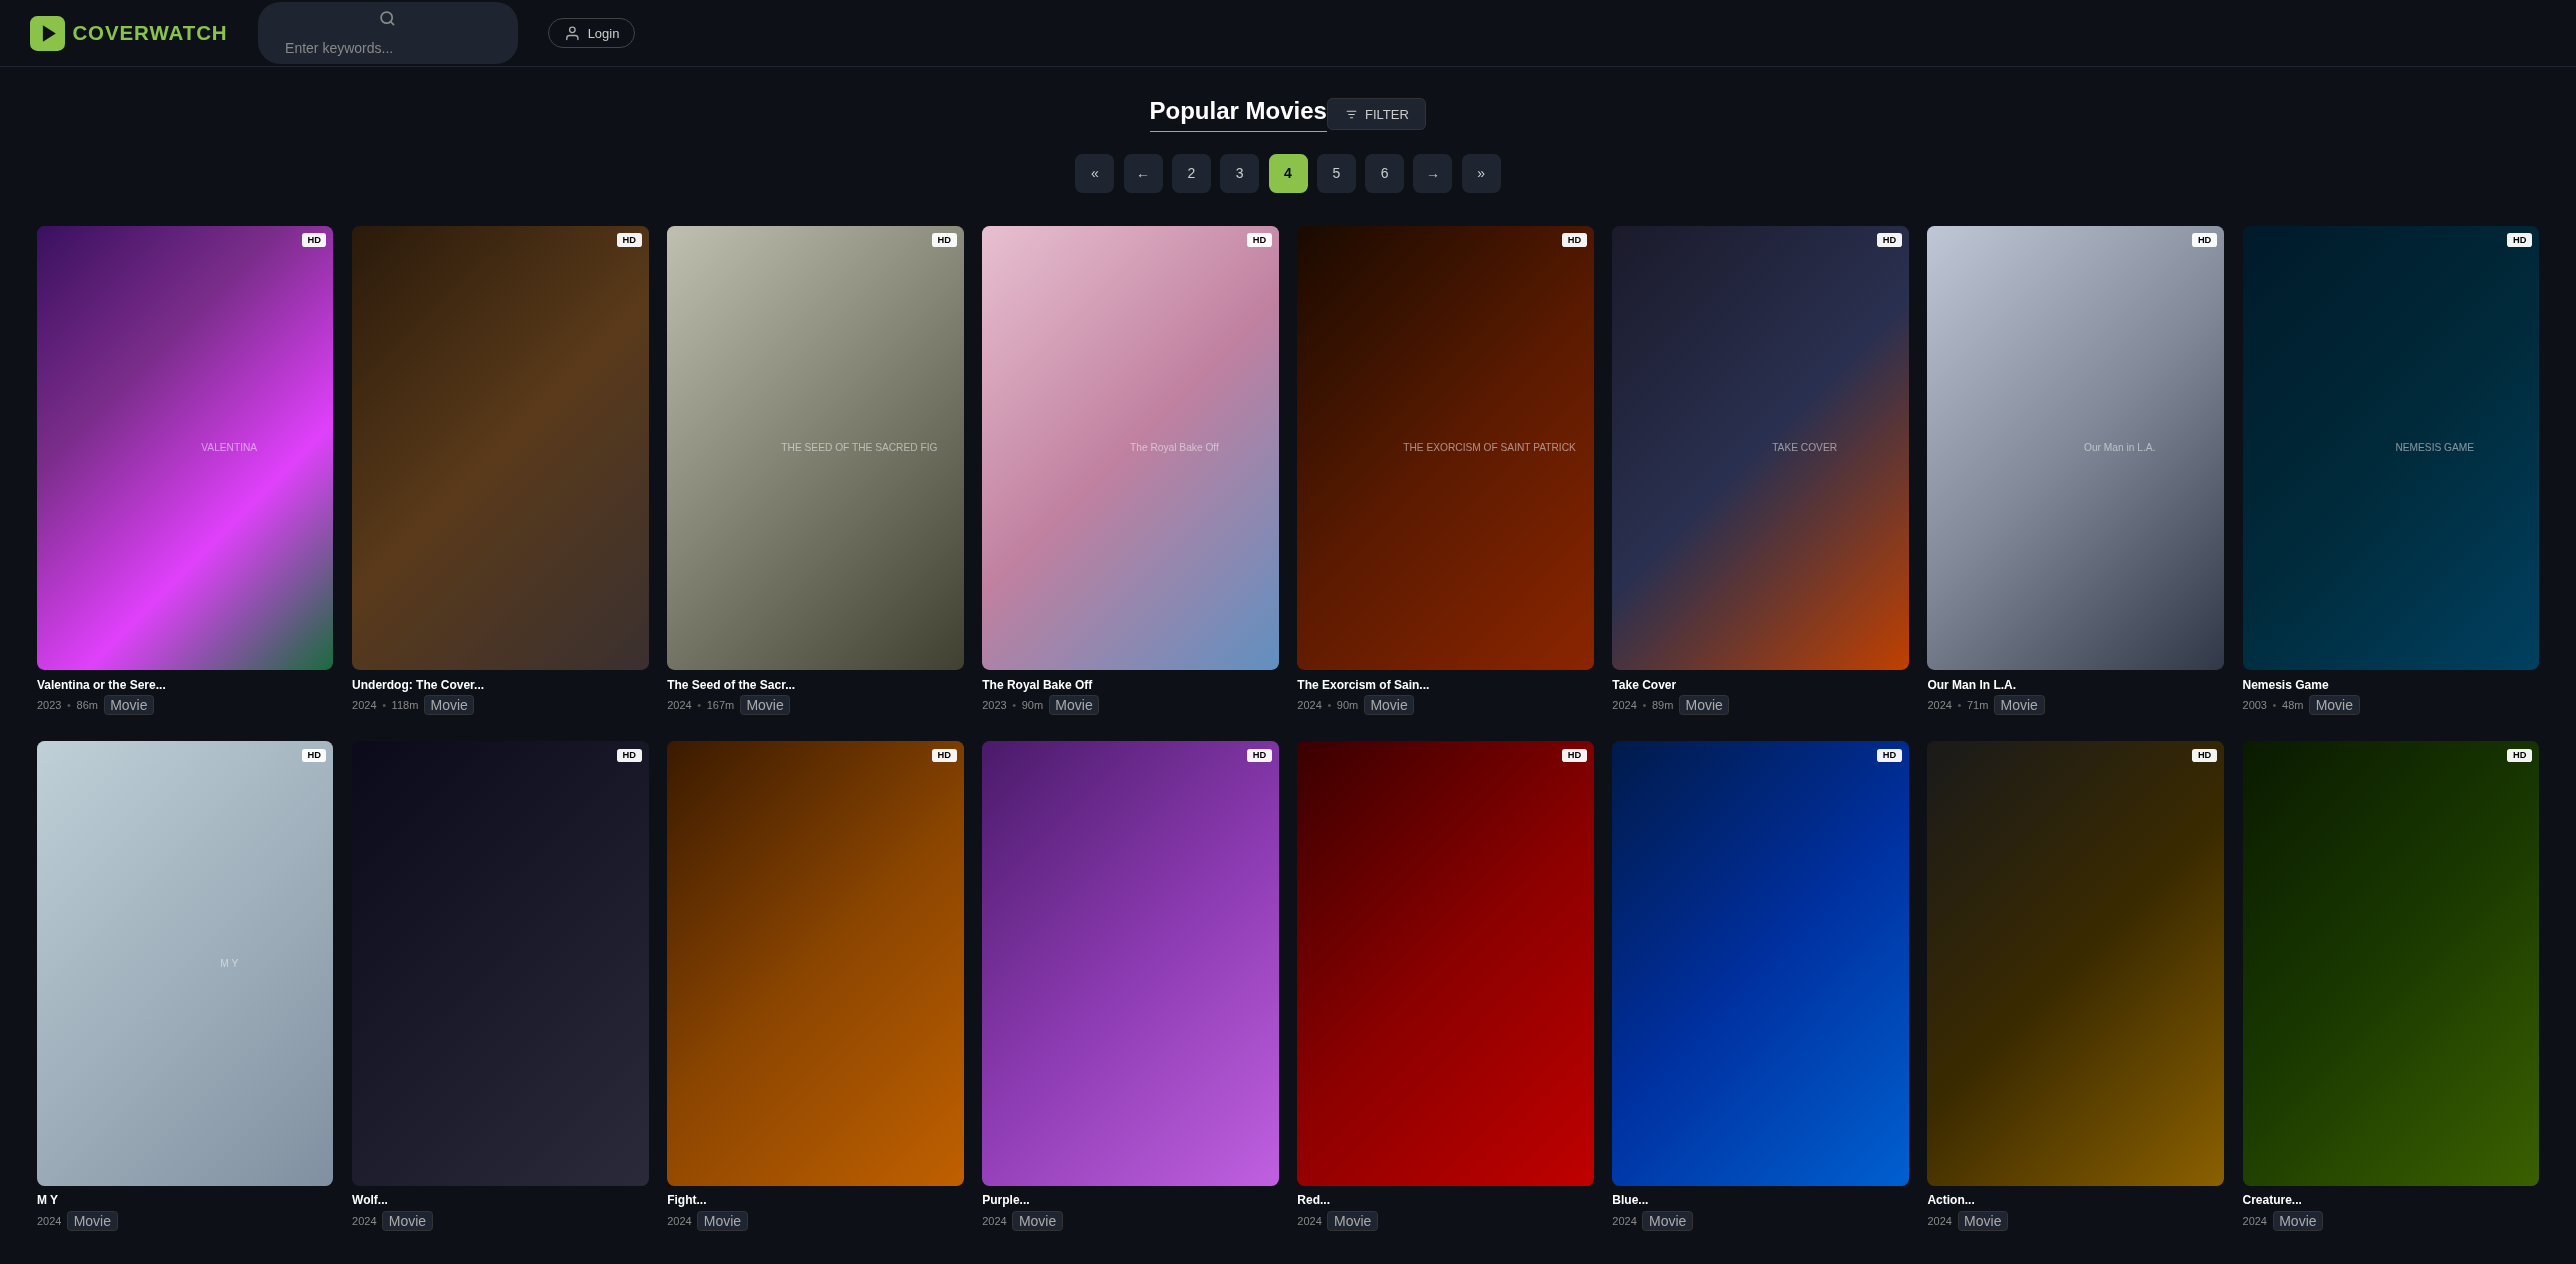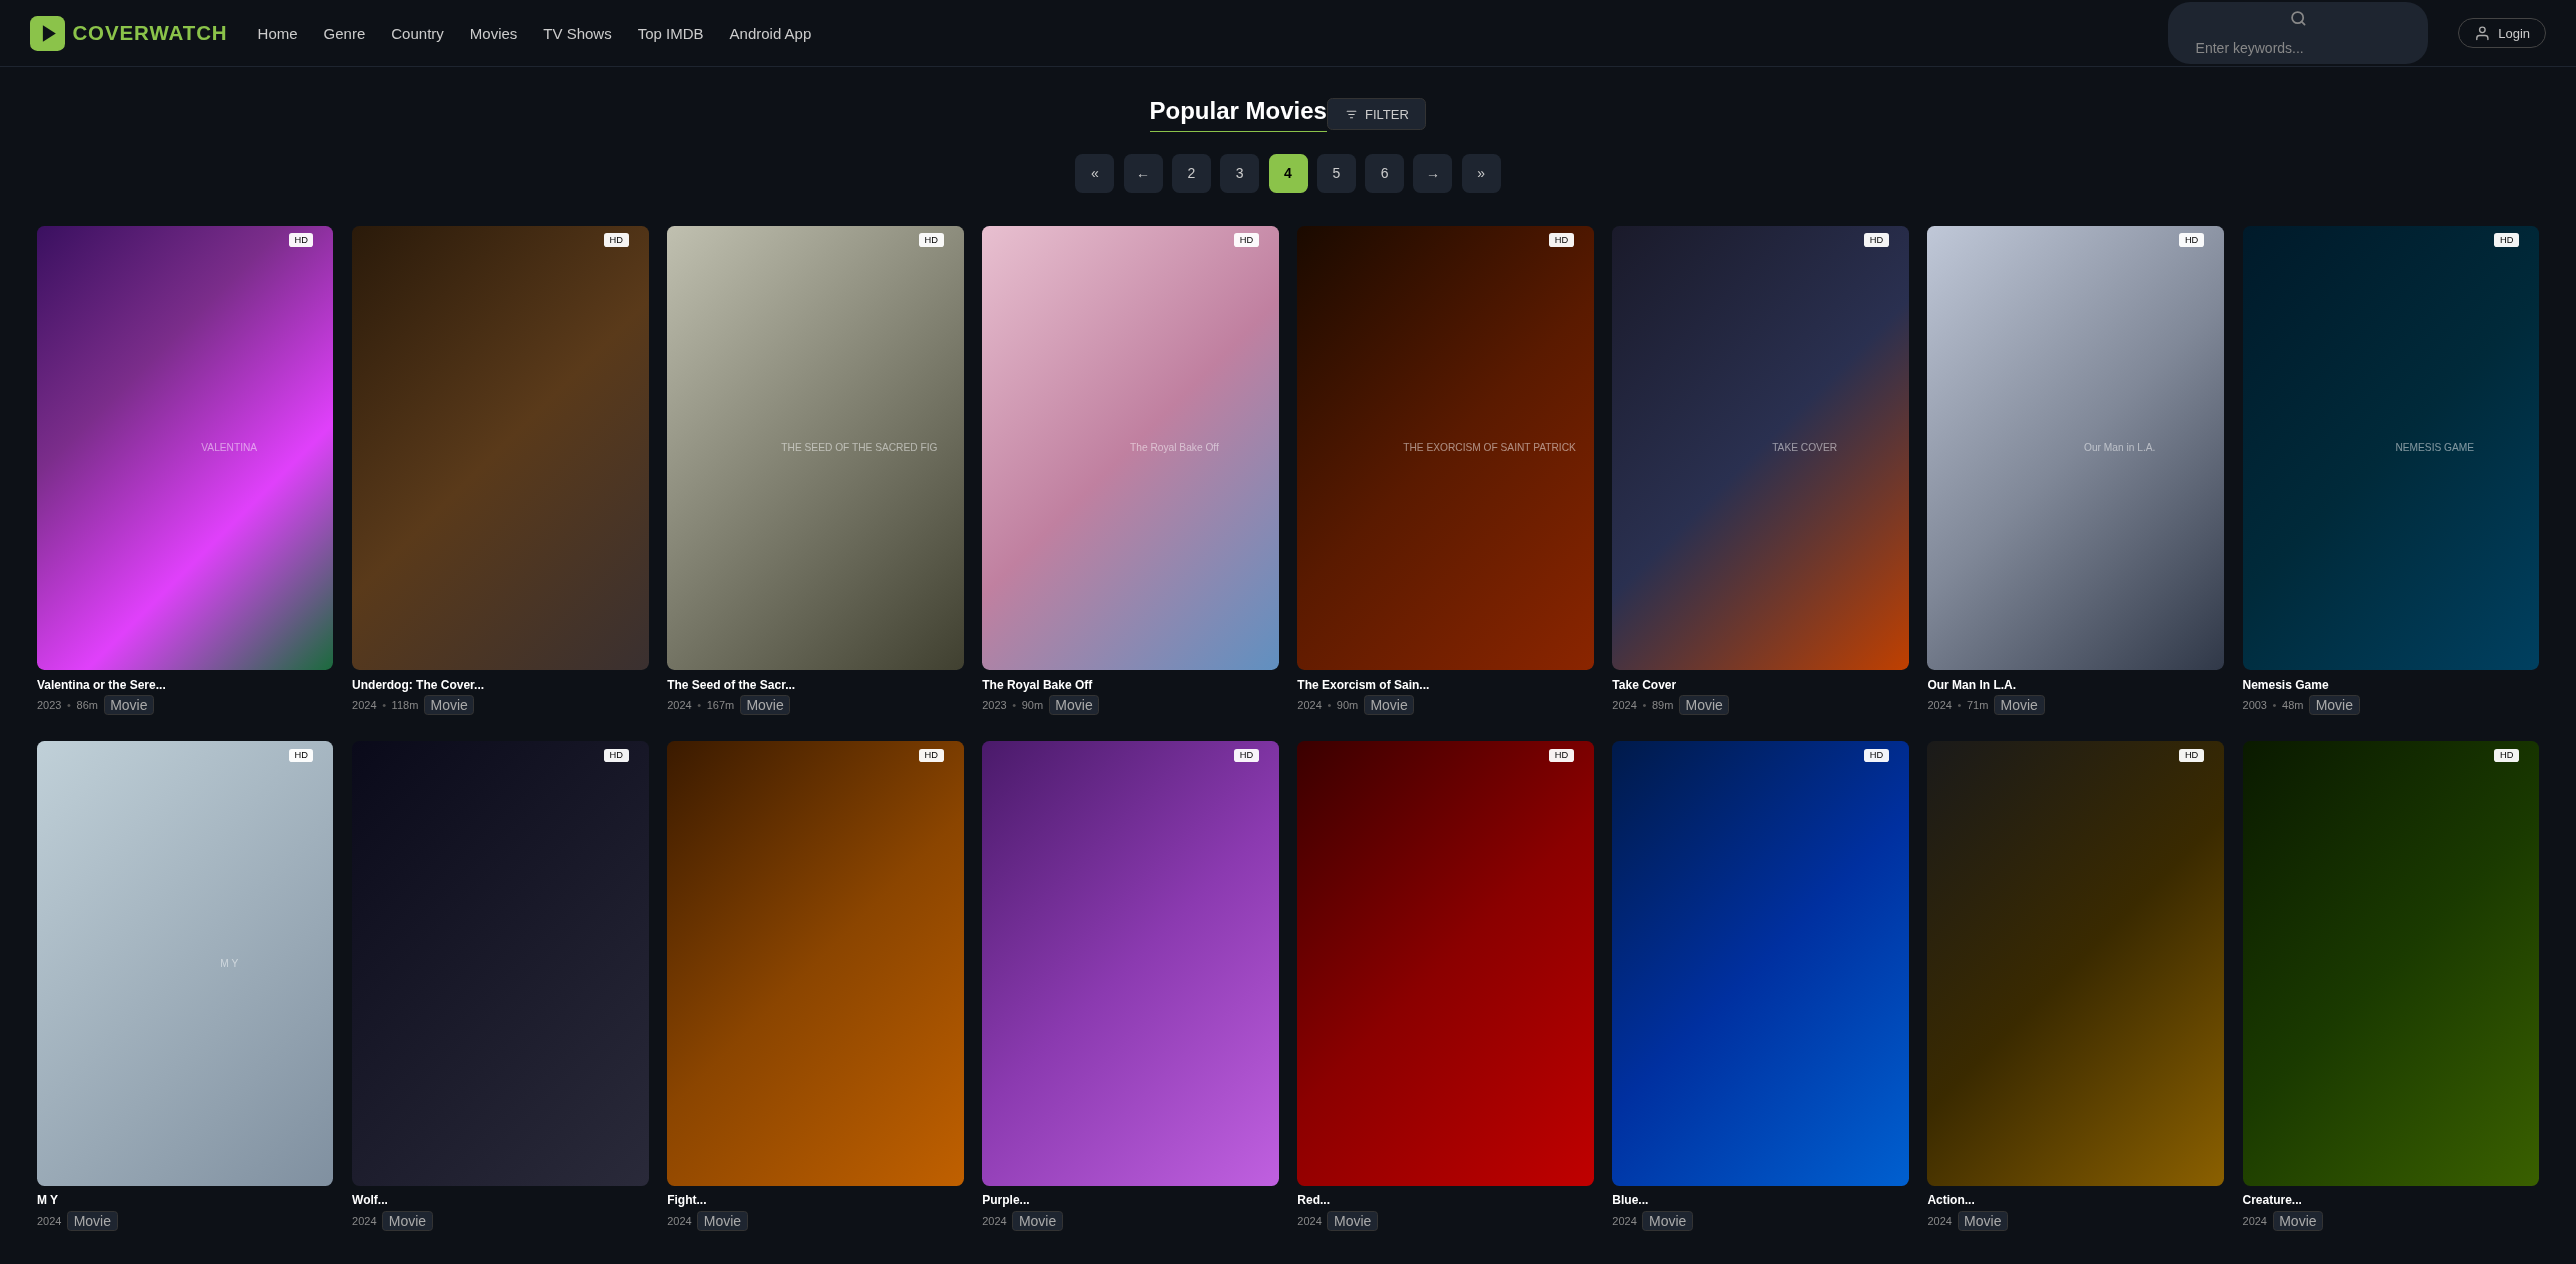--- a/index.html
+++ b/index.html
@@ -158,25 +158,25 @@
     .movie-poster-wrap {
       position: relative;
       border-radius: 7.4px;
       overflow: hidden;
       aspect-ratio: 2/3;
       background: #1a2030;
     }
     .hd-badge {
       position: absolute;
       top: 7.4px;
-      right: 20px;
+      right: 7px;
       background: rgba(255,255,255,0.95);
       color: #000;
       font-size: 9.3px;
-      font-weight: 400;
+      font-weight: 700;
       padding: 1.9px 5.6px;
       border-radius: 2.8px;
     }
     .movie-title {
       margin-top: 7.4px;
       font-size: 12px;
       font-weight: 600;
       color: #ffffff;
       white-space: nowrap;
       overflow: hidden;
@@ -242,29 +242,20 @@
 
     <svg class="logo-icon" viewBox="0 0 38 38" xmlns="http://www.w3.org/2000/svg">
       <rect width="38" height="38" rx="8" fill="#8bc34a"></rect>
       <polygon points="14,10 28,19 14,28" fill="#0d1117"></polygon>
     </svg>
     <span class="logo-text">
       <span>COVER</span><span style="color:#8bc34a;">WATCH</span>
     </span>
   </a>
 
-  <nav>
-    <a class="nav-link">Home</a>
-    <a class="nav-link">Genre</a>
-    <a class="nav-link">Country</a>
-    <a class="nav-link">Movies</a>
-    <a class="nav-link">TV Shows</a>
-    <a class="nav-link">Top IMDB</a>
-    <a class="nav-link">Android App</a>
-  </nav>
 
   <div class="search-bar">
     <span class="search-icon-wrap">
       <svg width="16.7" height="16.7" viewBox="0 0 24 24" fill="none" stroke="#888" stroke-width="2.5" stroke-linecap="round" stroke-linejoin="round">
         <circle cx="11" cy="11" r="8"></circle>
           <line x1="21" y1="21" x2="16.65" y2="16.65"></line>
       </svg>
     </span>
     <input class="search-input" type="text" placeholder="Enter keywords..." style="">
   </div>

